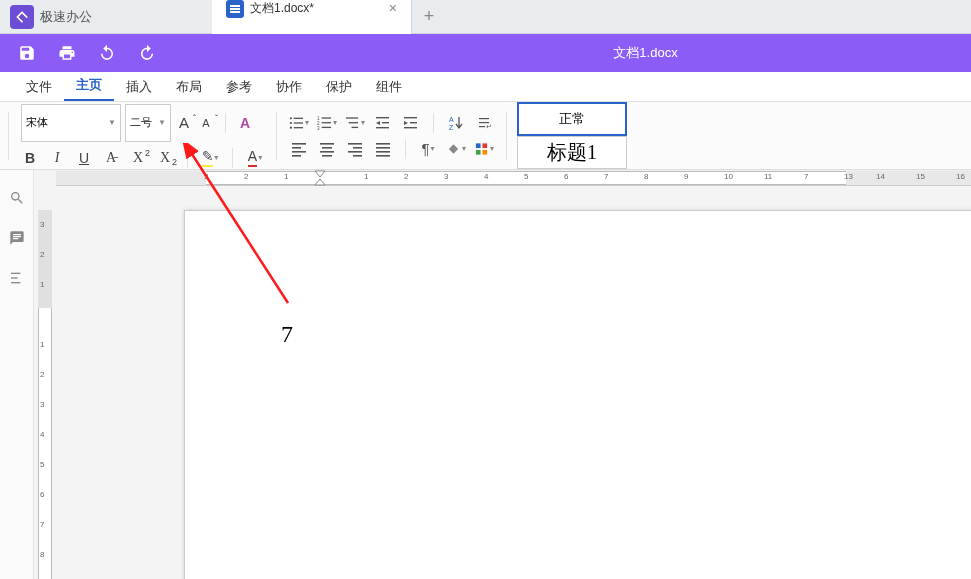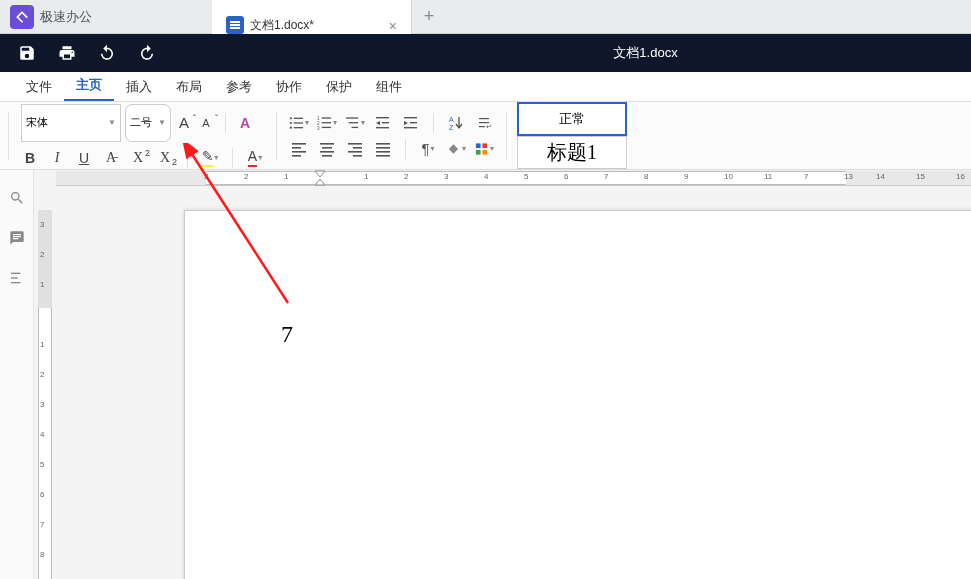--- a/index.html
+++ b/index.html
@@ -3,50 +3,50 @@
 <meta charset="utf-8">
 <style>
 * { margin: 0; padding: 0; box-sizing: border-box; font-family: "Microsoft YaHei", Arial, sans-serif; }
 body { width: 971px; height: 579px; background: #fff; overflow: hidden; position: relative; }
 
 
 .titlebar { height: 34px; background: #e8ecef; display: flex; align-items: center; border-bottom: 1px solid #d0d4d8; }
 .app-logo { width: 24px; height: 24px; background: #6b4dd6; border-radius: 4px; margin: 0 6px 0 10px; display: flex; align-items: center; justify-content: center; }
 .app-logo svg { width: 14px; height: 14px; fill: #fff; }
 .app-name { font-size: 13px; color: #555; margin-right: 120px; }
-.tab { height: 34px; background: #fff; display: flex; align-items: flex-end; padding: 0 14px; border-right: 1px solid #d0d4d8; min-width: 200px; position: relative; }
+.tab { height: 34px; background: #fff; display: flex; align-items: flex-start; padding: 0 14px; border-right: 1px solid #d0d4d8; min-width: 200px; position: relative; }
 .tab-icon { width: 18px; height: 18px; background: #2962c9; border-radius: 3px; display: flex; align-items: center; justify-content: center; margin-right: 6px; }
 .tab-icon::before { content: ""; width: 10px; height: 2px; background: #fff; box-shadow: 0 3px 0 #fff, 0 -3px 0 #fff; }
 .tab-title { font-size: 12px; color: #333; flex: 1; }
 .tab-close { font-size: 14px; color: #888; cursor: pointer; margin-left: 8px; }
 .tab-add { width: 34px; display: flex; align-items: center; justify-content: center; color: #888; font-size: 18px; cursor: pointer; }
 
 
-.bluebar { height: 38px; background: #0f172a; display: flex; align-items: center; color: #fff; position: relative; }
+.bluebar { height: 38px; background: #8b5cf6; display: flex; align-items: center; color: #fff; position: relative; }
 .bluebar-icons { display: flex; align-items: center; gap: 22px; padding-left: 18px; }
 .bluebar-icon { width: 18px; height: 18px; fill: #fff; cursor: pointer; }
 .bluebar-title { position: absolute; left: 50%; transform: translateX(-50%); font-size: 13px; margin-left: 160px; }
 
 
 .menubar { height: 30px; background: #fff; display: flex; align-items: flex-end; padding-left: 14px; border-bottom: 1px solid #e0e0e0; gap: 0; }
 .menu-item { font-size: 13px; color: #333; padding: 5px 12px; cursor: pointer; }
 .menu-item.active { color: #2962c9; font-weight: bold; border-bottom: 2px solid #2962c9; }
 
 
 .ribbon { height: 68px; background: #fbfbfb; border-bottom: 1px solid #ddd; display: flex; align-items: center; padding: 0 0 0 4px; }
 .ribbon-group { display: flex; flex-direction: column; align-items: center; height: 100%; justify-content: center; padding: 0 8px; position: relative; }
 .ribbon-sep { width: 1px; height: 48px; background: #e0e0e0; margin: 0 4px; }
 .paste-btn { display: flex; flex-direction: column; align-items: center; cursor: pointer; }
 .paste-icon { width: 26px; height: 28px; }
 .paste-label { font-size: 11px; color: #444; margin-top: 2px; }
 
 .font-row { display: flex; align-items: center; gap: 4px; margin-bottom: 6px; }
 .font-row2 { display: flex; align-items: center; gap: 9px; }
 .font-select { height: 38px; width: 100px; border: 1px solid #ccc; font-size: 11px; padding: 0 4px; background: #fff; display: flex; align-items: center; justify-content: space-between; }
-.font-select.size { width: 46px; border-radius: 7px; }
+.font-select.size { width: 46px; }
 .dropdown-arrow { font-size: 8px; color: #888; }
 .font-btn { width: 18px; height: 18px; display: flex; align-items: center; justify-content: center; cursor: pointer; font-size: 14px; color: #444; position: relative; }
 .font-btn.bigger { font-size: 15px; }
 .font-btn sup { font-size: 9px; position: absolute; top: -1px; right: -3px; }
 .font-btn sub { font-size: 9px; position: absolute; bottom: 0; right: -3px; }
 .hl { border-bottom: 2px solid #ffeb3b; padding-bottom: 1px; }
 .fc { border-bottom: 2px solid #d32f2f; padding-bottom: 1px; }
 .dd { font-size: 8px; color: #888; margin-left: 1px; }
 
 .para-row { display: flex; align-items: center; gap: 8px; margin-bottom: 6px; }

